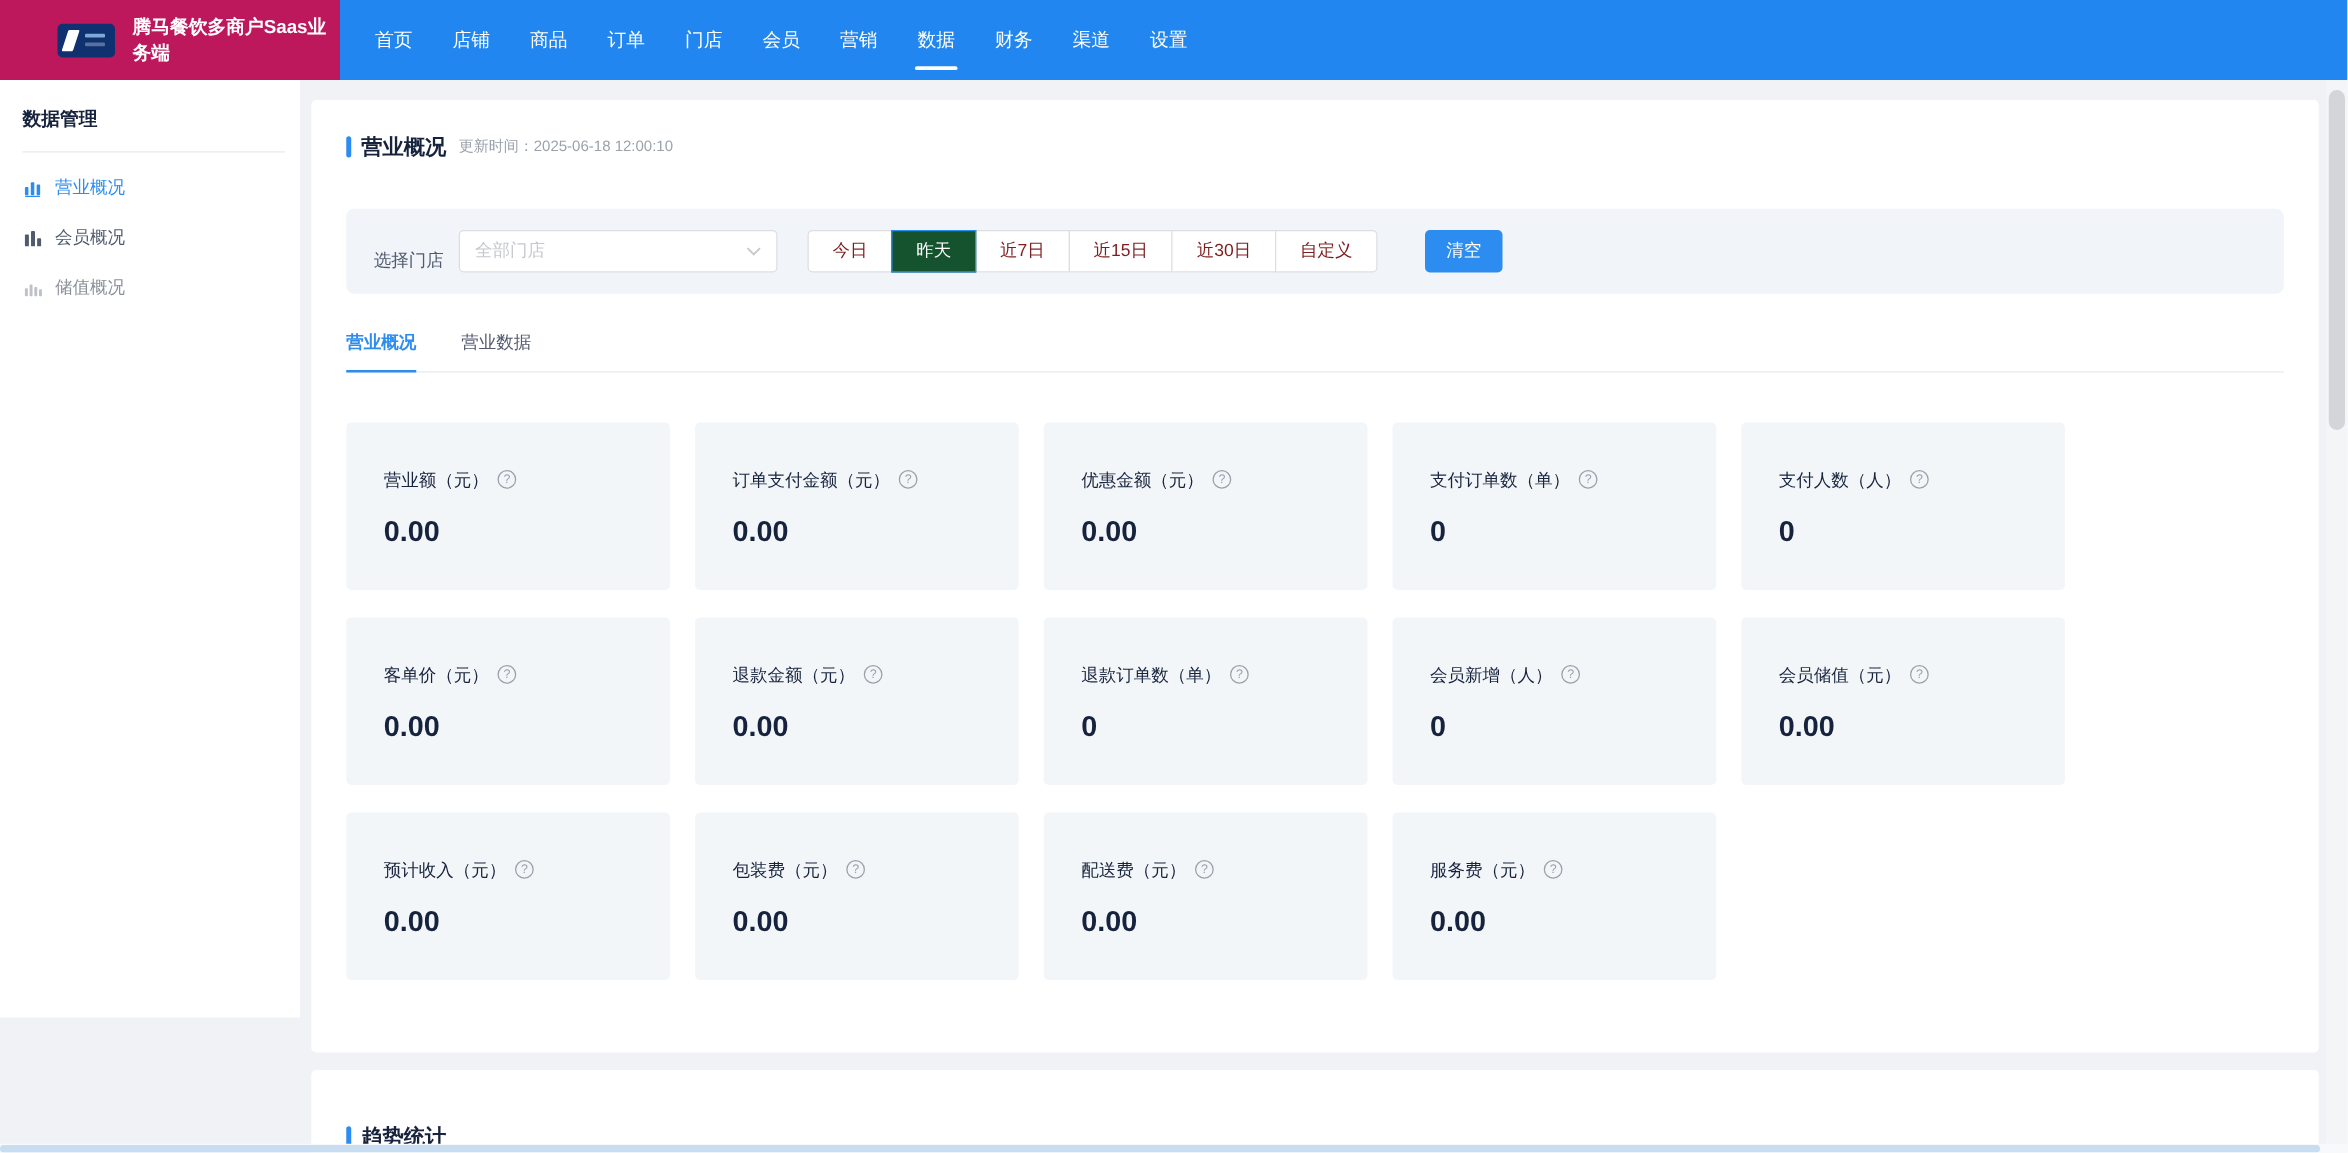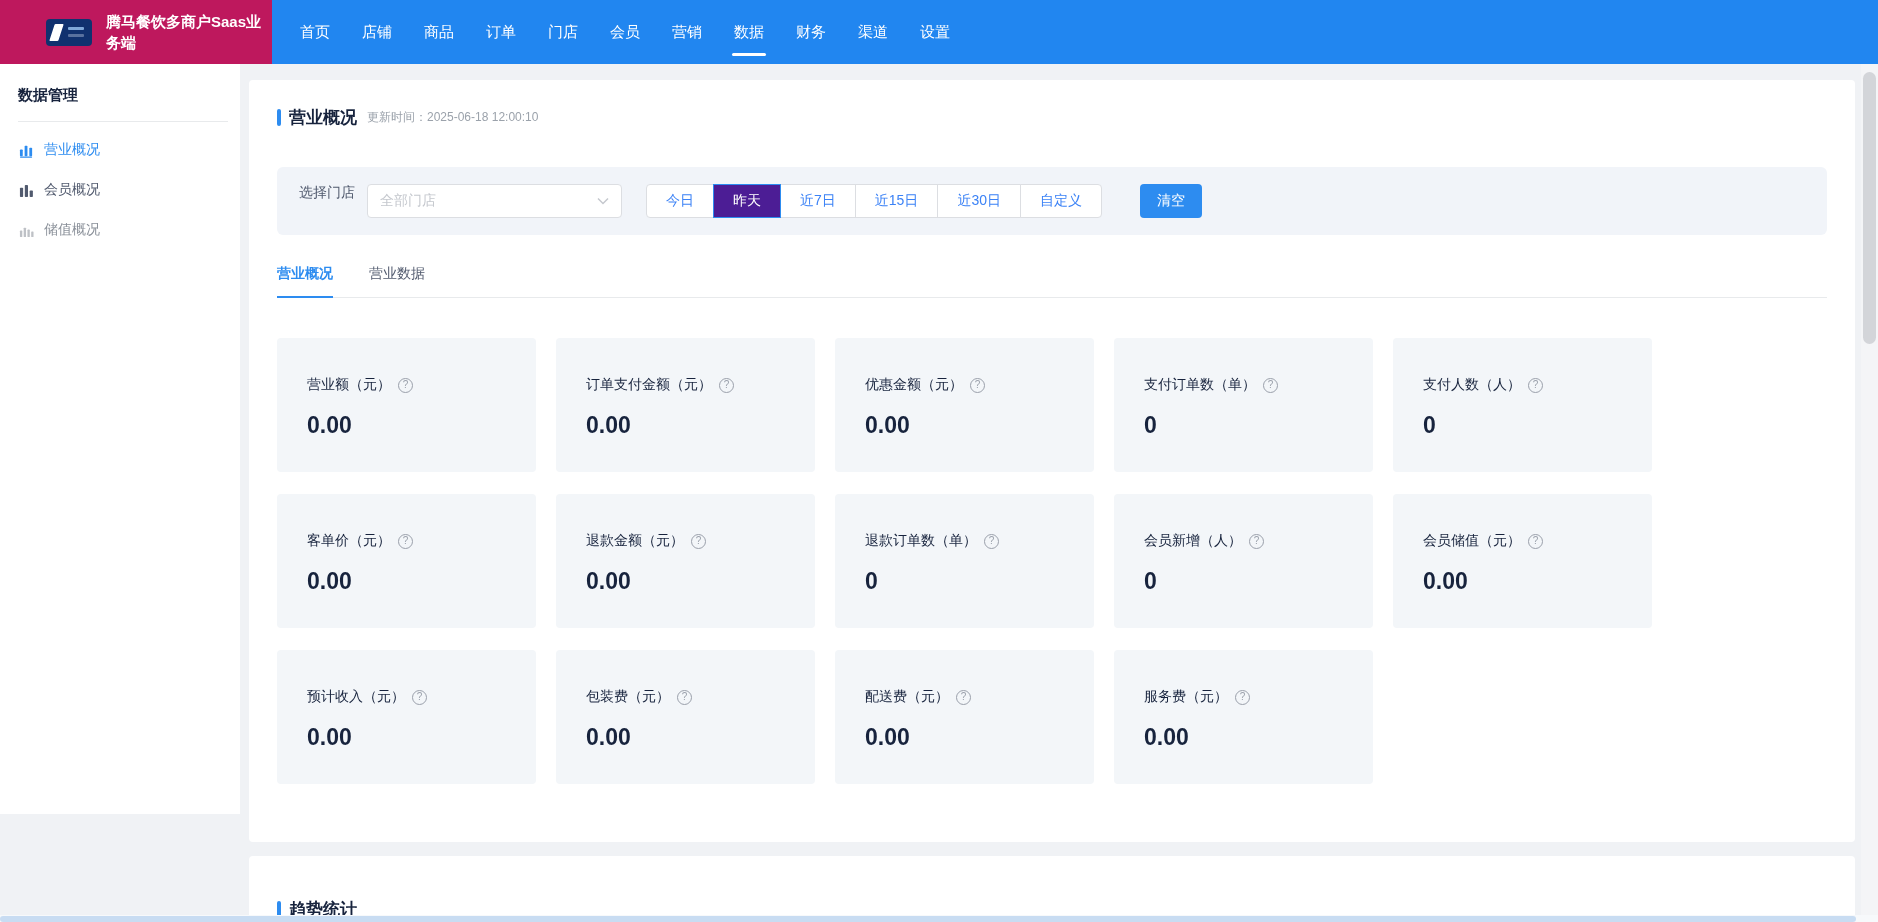--- a/index.html
+++ b/index.html
@@ -33,38 +33,38 @@
 
   
   .content { position:absolute; left:249px; top:64px; width:1606px; }
   .card { background:#fff; border-radius:4px; }
   .card1 { margin-top:16px; padding:26px 28px 58px; }
   .sec-title-row { display:flex; align-items:center; }
   .blue-bar { width:4px; height:17px; background:#2d8cf0; border-radius:2px; margin-right:8px; }
   .sec-title { font-size:17px; font-weight:bold; color:#17233d; }
   .update-time { margin-left:10px; font-size:12px; color:#9ba2ab; }
 
-  .filter-panel { margin-top:38px; background:#f1f4f9; border-radius:6px; padding:17px 22px; display:flex; align-items:flex-start; }
+  .filter-panel { margin-top:38px; background:#f1f4f9; border-radius:6px; padding:17px 22px; display:flex; align-items:flex-end; }
   .store-label { font-size:14px; color:#515a6e; margin-right:12px; white-space:nowrap; }
   .select-box { width:255px; height:34px; background:#fff; border:1px solid #dcdee2; border-radius:4px; display:flex; align-items:center; justify-content:space-between; padding:0 12px; cursor:pointer;gap:44px; }
   .select-placeholder { font-size:14px; color:#c5c8ce; }
   .range-group { display:flex; margin-left:24px; }
-  .range-btn { height:34px; display:flex; align-items:center; padding:0 19px; background:#fff; border:1px solid #dcdee2; font-size:14px; color:#3b82f6; margin-left:-1px; cursor:pointer; white-space:nowrap; }
+  .range-btn { height:34px; display:flex; align-items:center; padding:0 19px; background:#fff; border:1px solid #dcdee2; font-size:14px; color:#7f1d1d; margin-left:-1px; cursor:pointer; white-space:nowrap; }
   .range-btn:first-child { border-radius:4px 0 0 4px; margin-left:0; }
   .range-btn:last-child { border-radius:0 4px 4px 0; }
-  .range-btn.active { background:#4c1d95; border-color:#2d8cf0; color:#fff; position:relative; z-index:1; }
+  .range-btn.active { background:#14532d; border-color:#2d8cf0; color:#fff; position:relative; z-index:1; }
   .clear-btn { margin-left:38px; height:34px; padding:0 17px; background:#2d8cf0; color:#fff; font-size:14px; border:none; border-radius:4px; cursor:pointer; }
 
   .tabs { margin-top:30px; border-bottom:1px solid #e8eaec; display:flex; }
   .tab { font-size:14px; color:#515a6e; padding-bottom:13px; margin-right:36px; cursor:pointer; }
   .tab.active { color:#2d8cf0; font-weight:bold; border-bottom:2px solid #2d8cf0; margin-bottom:-1px; }
 
   .stats-grid { margin-top:40px; display:grid; grid-template-columns:repeat(5,259px); gap:22px 20px; }
   .stat-card { background:#f3f6f9; border-radius:4px; height:134px; padding:38px 30px 0; }
-  .stat-label { display:flex; align-items:center; gap:7px; font-size:14px; color:#17233d; white-space:nowrap; }
+  .stat-label { display:flex; gap:7px; font-size:14px; color:#17233d; white-space:nowrap; }
   .q-icon { width:15px; height:15px; border:1px solid #9aa0ab; border-radius:50%; color:#9aa0ab; font-size:10px; line-height:1; display:flex; align-items:center; justify-content:center; flex-shrink:0; }
   .stat-value { margin-top:18px; font-size:23px; font-weight:bold; color:#17233d; }
 
   .card2 { margin-top:14px; padding:42px 28px 40px; height:130px; }
 
   
   .vscroll { position:absolute; top:64px; right:0; width:17px; height:851px; background:#f4f5f7; z-index:20; }
   .vthumb { position:absolute; top:8px; left:2px; width:13px; height:272px; background:#d3d5d9; border-radius:7px; }
   .hscroll { position:absolute; bottom:0; left:0; width:1878px; height:7px; background:#f7f9fb; z-index:30; }
   .hthumb { position:absolute; left:0; top:1px; width:1856px; height:6px; background:#c8dcf2; border-radius:3px; }

